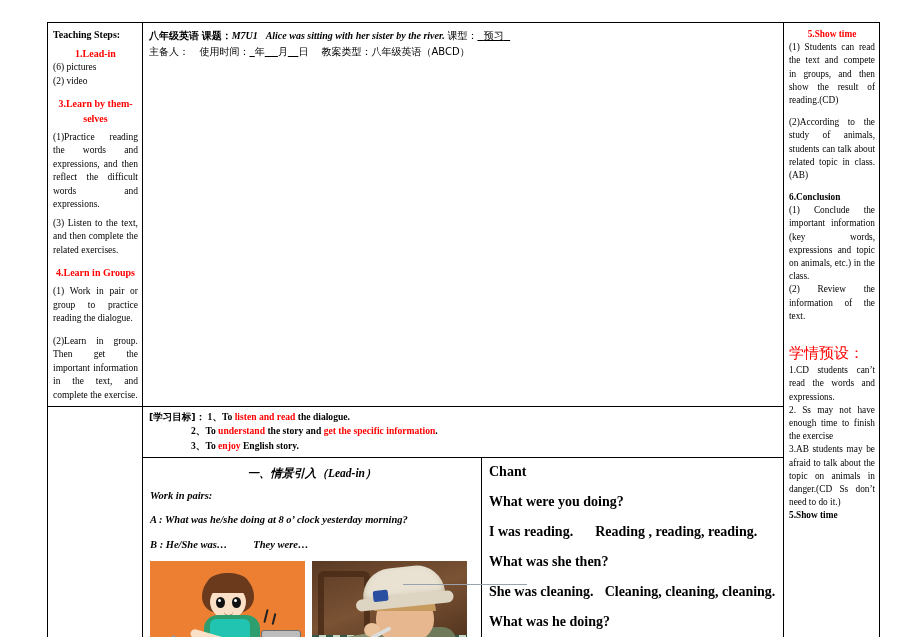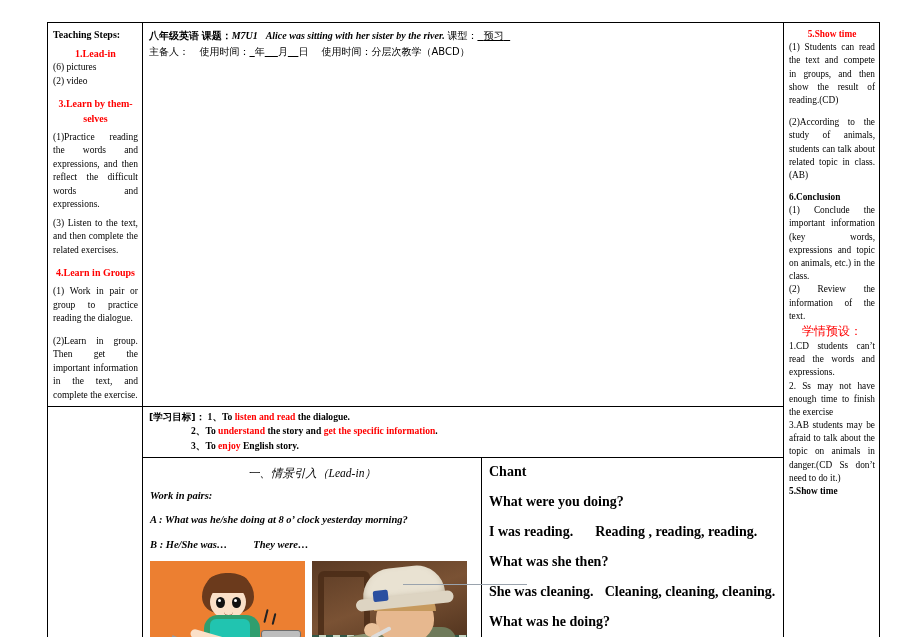--- a/index.html
+++ b/index.html
@@ -101,21 +101,21 @@
     vertical-align: top;
     padding: 0;
   }
   .pane-left  { width: 338px; border-right: 1px solid #000; }
   .pane-right { width: 301px; }
 
   .pane-inner { padding: 6px 7px 5px 7px; }
 
   .sec-title {
     text-align: center;
-    font-weight: normal;
+    font-weight: bold;
     font-style: italic;
     font-size: 11.5px;
     margin: 2px 0 9px 0;
     font-family: "DejaVu Sans", sans-serif;
   }
   .sec-title .en { font-family: "Liberation Serif", serif; }
 
   .bi {
     font-weight: bold;
     font-style: italic;
@@ -265,23 +265,23 @@
     font-size: 9.3px;
     line-height: 1.42;
     text-align: justify;
   }
   .notes-cell p { margin: 0; }
   .notes-cell .hd { font-weight: bold; }
   .notes-cell .hd.red { color: #ff0000; }
   .notes-cell .gap { height: 9px; }
   .notes-cell .cn-red {
     color: #ff0000;
-    text-align: center;
     font-family: "DejaVu Sans", sans-serif;
-    font-size: 12px;
+    font-size: 15px;
+    margin-top: 20px;
   }
 
   
   .footer {
     position: absolute;
     left: 0;
     top: 585px;
     width: 920px;
     text-align: center;
     font-size: 9px;
@@ -333,21 +333,21 @@
 
           <div class="hdr-cell">
             <div class="hdr-line">
               <span class="cn bold">八年级英语</span>
               <span class="cn bold">课题：</span><span class="title-it">M7U1</span>&nbsp;&nbsp;&nbsp;<span class="title-it">Alice was sitting with her sister by the river.</span>
               <span class="cn">课型：</span><span class="cn uline">&nbsp;&nbsp;<span>预习</span>&nbsp;&nbsp;</span>
             </div>
             <div class="hdr-line">
               <span class="cn">主备人：</span>&nbsp;&nbsp;&nbsp;
               <span class="cn">使用时间：</span><span class="uline">&nbsp;&nbsp;</span><span class="cn">年</span><span class="uline">&nbsp;&nbsp;&nbsp;&nbsp;&nbsp;</span><span class="cn">月</span><span class="uline">&nbsp;&nbsp;&nbsp;&nbsp;</span><span class="cn">日</span>&nbsp;&nbsp;&nbsp;&nbsp;
-              <span class="cn">使用时间：分层次教学（ABCD）</span>
+              <span class="cn">教案类型：八年级英语（ABCD）</span>
             </div>
           </div>
 
         </td>
 
         <td class="col-notes" rowspan="3">
           <div class="notes-cell">
             <p class="hd red">5.Show time</p>
             <p>(1) Students can read the text and compete in groups, and then show the result of reading.(CD)</p>
             <div class="gap"></div>

